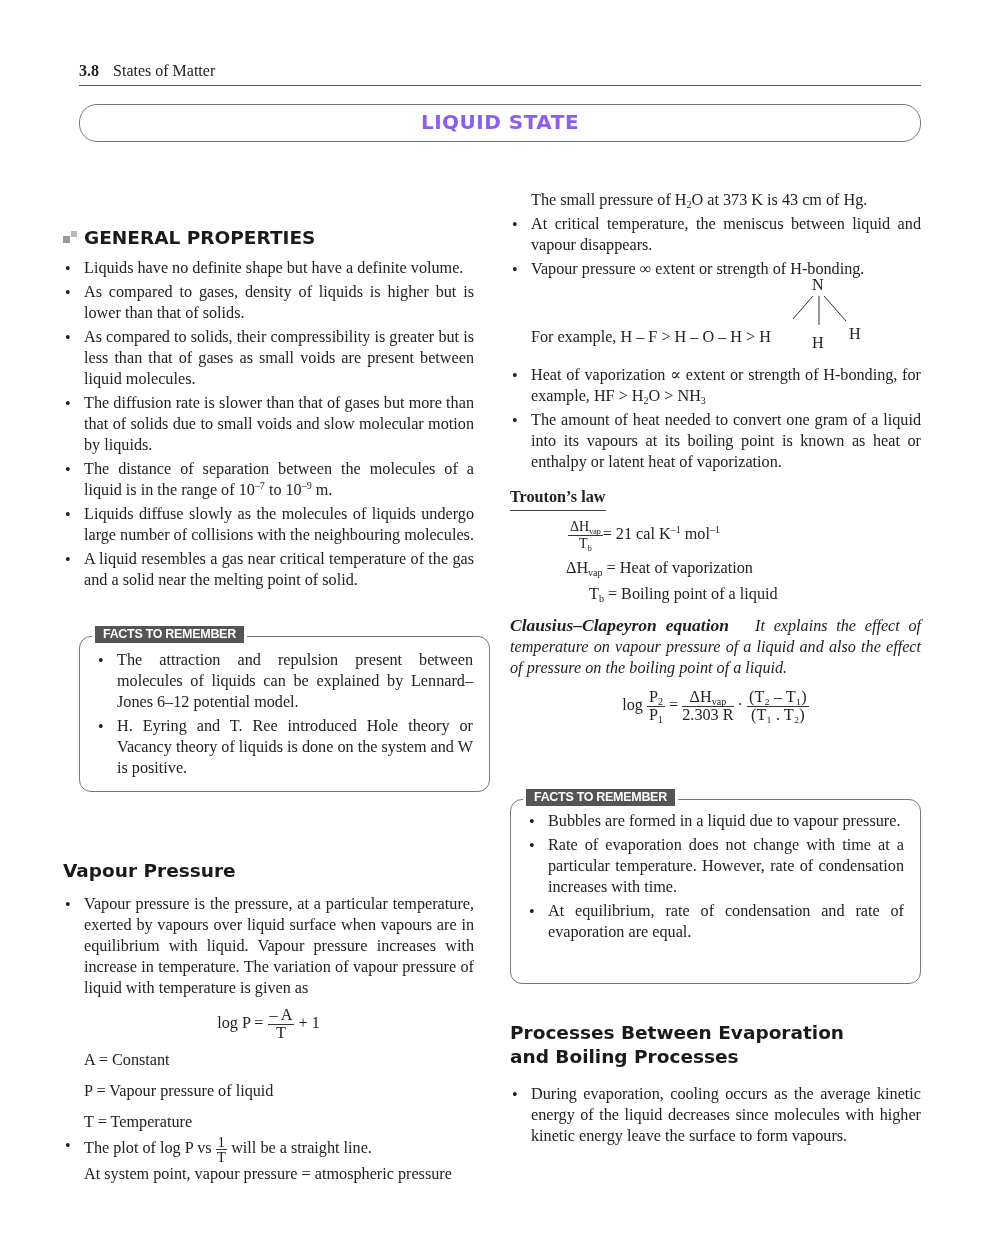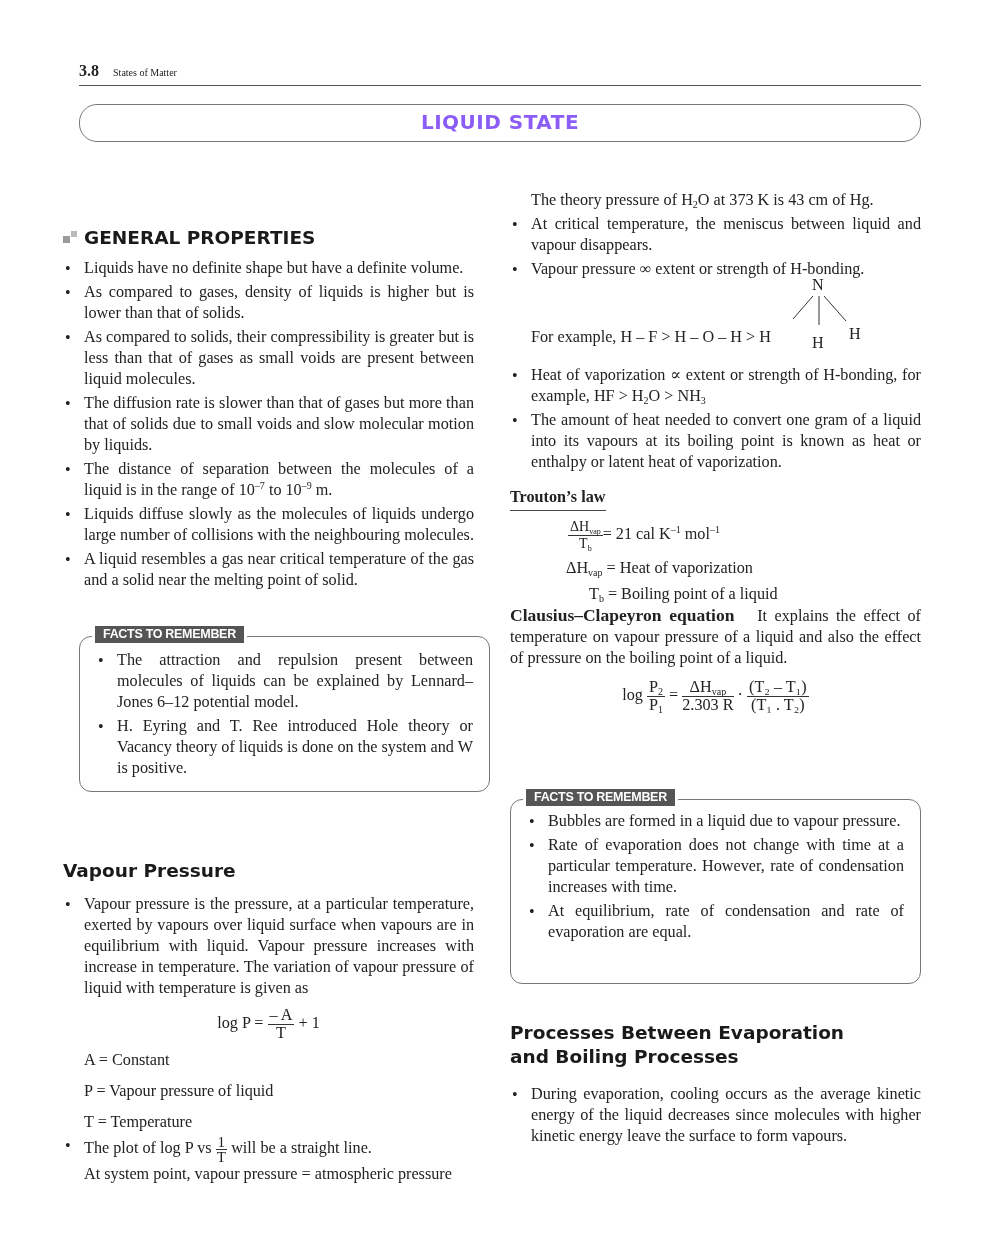--- a/index.html
+++ b/index.html
@@ -5,21 +5,21 @@
   html, body { margin: 0; padding: 0; background: #ffffff; }
   body {
     width: 1000px; height: 1250px; position: relative; overflow: hidden;
     font-family: "Liberation Serif", "DejaVu Serif", serif;
     color: #222222; font-size: 16.2px; line-height: 21px;
   }
 
   
   .running-head { position: absolute; left: 79px; top: 60px; width: 842px; height: 25px; border-bottom: 1.3px solid #555; }
   .running-head .num { font-weight: bold; font-size: 16px; }
-  .running-head .title { font-size: 10px; margin-left: 10px; }
+  .running-head .title { font-size: 16px; margin-left: 10px; }
 
   
   .banner {
     position: absolute; left: 79px; top: 104px; width: 840px; height: 36px;
     border: 1.4px solid #777; border-radius: 18px;
   }
   .banner .text {
     position: absolute; left: 0; right: 0; top: 7px; text-align: center;
     font-family: "DejaVu Sans", "Liberation Sans", sans-serif;
     font-weight: bold; font-size: 20px; letter-spacing: 0.5px; color: #8b5cf6;
@@ -123,21 +123,21 @@
       <span>The plot of log P vs</span>
       <span class="frac" style="font-size:15px;"><span class="n" style="line-height:14px;">1</span><span class="d" style="line-height:14px;">T</span></span>
       <span>will be a straight line.</span>
       <div style="text-align:justify;">At system point, vapour pressure = atmospheric pressure</div>
     </li>
   </ul>
 </div>
 
 <div class="col col-right" style="top:190px;">
   <div style="padding-left:21px;">
-    <span>The theory pressure of H</span><sub>2</sub><span>O at 373 K is 43 cm of Hg.</span>
+    <span>The small pressure of H</span><sub>2</sub><span>O at 373 K is 43 cm of Hg.</span>
   </div>
   <ul class="bul" style="margin-top:3px;">
     <li>At critical temperature, the meniscus between liquid and vapour disappears.</li>
     <li>Vapour pressure ∞ extent or strength of H-bonding.</li>
   </ul>
 
   <div style="position:relative; height:72px;">
     <div style="position:absolute; left:21px; top:44px;">For example, H – F &gt; H – O – H &gt; H</div>
     <div style="position:absolute; left:268px; top:-8px; width:90px; height:80px;">
       <span style="position:absolute; left:34px; top:0;">N</span>
@@ -164,21 +164,21 @@
       <span class="d" style="line-height:16px;"><span>T</span><sub style="font-size:8px;">b</sub></span>
     </span><span>= 21 cal K</span><sup>–1</sup><span> mol</span><sup>–1</sup>
   </div>
   <div style="margin:6px 0 0 56px;">
     <span>ΔH</span><sub>vap</sub><span> = Heat of vaporization</span>
   </div>
   <div style="margin:5px 0 0 79px;">
     <span>T</span><sub>b</sub><span> = Boiling point of a liquid</span>
   </div>
 
-  <div style="text-align:justify;">
+  <div style="margin-top:10px; text-align:justify;font-style:italic;">
     <span class="bold" style="font-size:17.5px;">Clausius–Clapeyron equation</span>&nbsp;&nbsp;&nbsp;<span>It explains the effect of temperature on vapour pressure of a liquid and also the effect of pressure on the boiling point of a liquid.</span>
   </div>
   <div class="eq" style="margin-top:10px;">
     <span>log</span>
     <span class="frac"><span class="n"><span>P</span><sub>2</sub></span><span class="d"><span>P</span><sub>1</sub></span></span>
     <span>=</span>
     <span class="frac"><span class="n"><span>ΔH</span><sub>vap</sub></span><span class="d">2.303 R</span></span>
     <span>·</span>
     <span class="frac"><span class="n">(T₂ – T₁)</span><span class="d">(T₁ . T₂)</span></span>
   </div>

